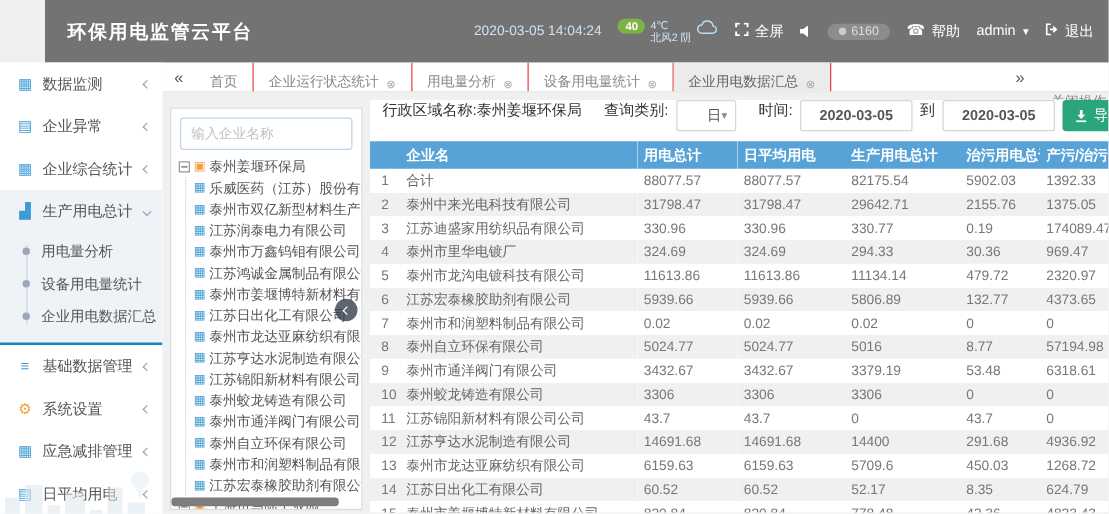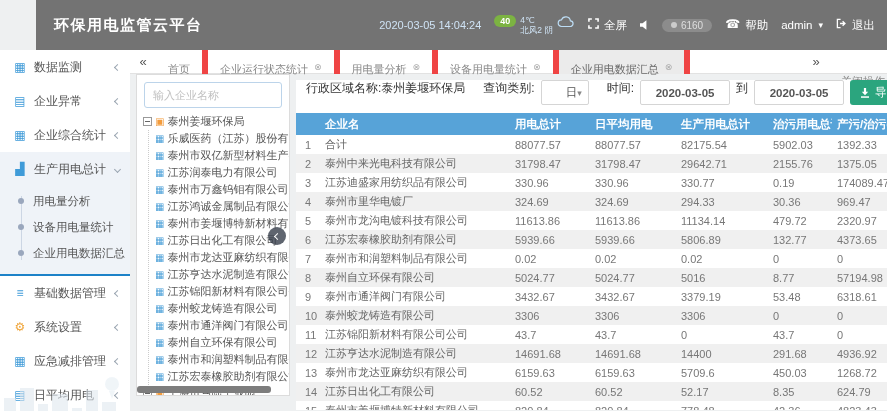--- a/index.html
+++ b/index.html
@@ -24,21 +24,21 @@
 
   
   .layout { display:flex; height:378px; }
   .sidebar { width:130px; background:#fff; position:relative; flex-shrink:0; overflow:hidden; }
   .right-col { flex:1; display:flex; flex-direction:column; overflow:hidden; }
 
   
   .tabbar { height:24px; background:#fff; border-bottom:1px solid #e2e2e2; display:flex; align-items:stretch; font-size:11px; color:#888; }
   .tab-scroll { width:26px; display:flex; align-items:center; justify-content:center; color:#555; font-size:13px; cursor:pointer; }
   .tabs { display:flex; align-items:stretch; }
-  .tab { display:flex; align-items:flex-start; padding:12px 12px; border-right:6px solid #ef4444; cursor:pointer; white-space:nowrap; }
+  .tab { display:flex; align-items:flex-end; padding:0 12px; border-right:1px solid #ef4444; cursor:pointer; white-space:nowrap; }
   .tab.active { background:#ebebeb; color:#666; }
   .tclose { margin-left:6px; font-size:9px; color:#aaa; }
   .tabbar-right { margin-left:auto; display:flex; align-items:center; gap:12px; padding-right:2px; }
   .close-ops { white-space:nowrap; color:#888; cursor:pointer;margin-top:39px; }
 
   
   .menu-item { height:34px; display:flex; align-items:center; padding:0 10px 0 12px; cursor:pointer; color:#555; font-size:12px; }
   .mi-ico { width:16px; font-size:12px; color:#3f9bd8; margin-right:6px; text-align:center; flex-shrink:0; }
   .mi-ico.orange { color:#f0a63c; }
   .mi-label { flex:1; white-space:nowrap; overflow:hidden; }
@@ -46,21 +46,21 @@
   .chev-left { transform:rotate(135deg); }
   .chev-down { transform:rotate(45deg); }
   .menu-group.expanded { background:#eff3f8; border-bottom:2px solid #1d82c8; }
   .submenu { position:relative; padding:2px 0 8px; }
   .submenu::before { content:''; position:absolute; left:21px; top:10px; bottom:14px; width:1px; background:#ccd6e4; }
   .submenu-item { height:26px; display:flex; align-items:center; padding-left:18px; font-size:11.5px; color:#555; cursor:pointer; position:relative; }
   .dot { width:6px; height:6px; border-radius:50%; background:#9aa7bd; margin-right:9px; flex-shrink:0; position:relative; z-index:1; }
   .skyline { position:absolute; bottom:0; left:0; width:130px; opacity:.55; pointer-events:none; }
 
   
-  .tree-panel { width:154px; margin:0 0 0 6px; height:322px; background:#fff; border:1px solid #dcdcdc; position:relative; flex-shrink:0; overflow:hidden; }
+  .tree-panel { width:154px; margin:12px 0 0 6px; height:322px; background:#fff; border:1px solid #dcdcdc; position:relative; flex-shrink:0; overflow:hidden; }
   .search-input { display:block; width:138px; margin:7px auto 5px; height:26px; border:1px solid #bcd4ea; border-radius:3px; padding:0 8px; font-size:11px; color:#555; font-family:inherit; outline:none; }
   .search-input::placeholder { color:#c0c0c0; }
   .tree { font-size:11px; color:#555; padding-left:6px; }
   .tree-row { height:17px; display:flex; align-items:center; white-space:nowrap; cursor:pointer; }
   .twisty { width:9px; height:9px; border:1px solid #999; background:#fff; position:relative; margin-right:3px; flex-shrink:0; }
   .twisty::before { content:''; position:absolute; left:1px; right:1px; top:3px; height:1px; background:#666; }
   .t-ico { font-size:10px; margin-right:3px; flex-shrink:0; }
   .t-ico.bureau { color:#f39c3d; }
   .t-ico.building { color:#4a9fd8; }
   .tree-children { margin-left:5px; border-left:1px dotted #ccc; }

